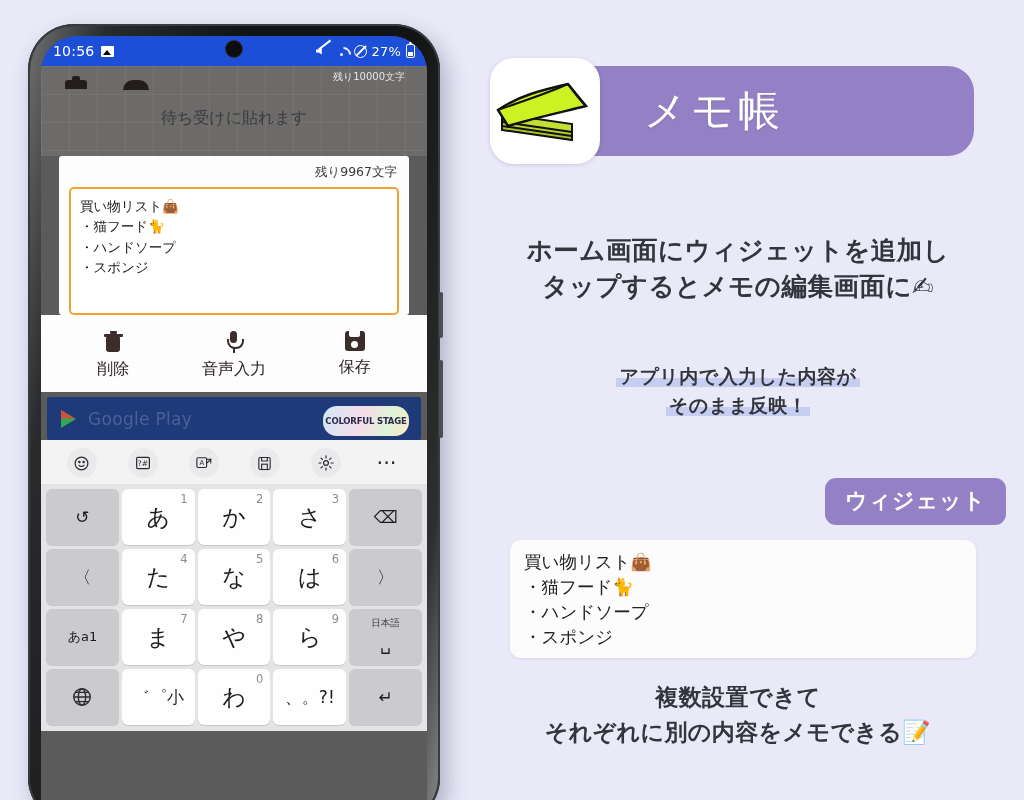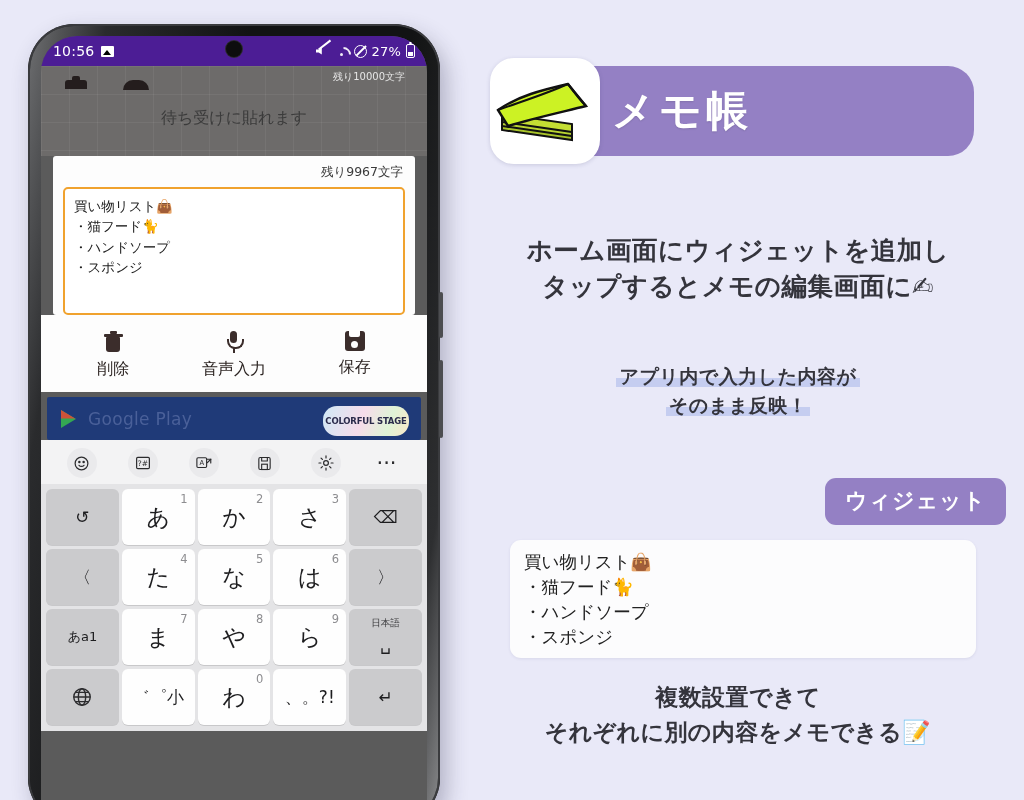--- a/index.html
+++ b/index.html
@@ -30,21 +30,21 @@
     overflow: hidden;
     background: #5b5b5b;
   }
   
   .side-btn { position:absolute; right:-3px; width:4px; border-radius:2px; background:#4c4d50; }
   .side-btn.b1 { top: 268px; height: 46px; }
   .side-btn.b2 { top: 336px; height: 78px; }
 
   
   .statusbar {
-    position: relative; height: 30px; background: #4c1d95; color: #fff;
+    position: relative; height: 30px; background: #1d4ed8; color: #fff;
     display: flex; align-items: center; padding: 0 12px;
     font-size: 13px; letter-spacing: .2px;
   }
   .sb-left { display:flex; align-items:center; gap:7px; }
   .sb-time { font-size: 14px; }
   .sb-pic { width:13px; height:11px; background:#fff; border-radius:1px; position:relative; }
   .sb-pic:after{content:"";position:absolute;left:2px;bottom:1.5px;width:0;height:0;border-left:4px solid transparent;border-right:4px solid transparent;border-bottom:5px solid #000;}
   .sb-right { margin-left:auto; display:flex; align-items:center; gap:5px; font-size:13px; }
   .ico-tiny { width:14px; height:13px; display:inline-block; position:relative; }
   .ico-mute:before{content:"";position:absolute;left:0;top:3px;width:9px;height:7px;background:#fff;clip-path:polygon(0 30%,35% 30%,70% 0,70% 100%,35% 70%,0 70%);}
@@ -69,21 +69,21 @@
     overflow:hidden;
   }
   .wp-counter { position:absolute; right:22px; top:4px; color:#e6e6e6; font-size:10px; }
   .wp-hint { position:absolute; left:0; right:0; top:42px; text-align:center; color:#3b3b3b; font-size:16px; }
   .wp-widget-cut { position:absolute; left:24px; top:14px; display:flex; gap:36px; }
   .cut1 { width:22px;height:9px;background:#241d1d;border-radius:3px 3px 0 0; position:relative;}
   .cut1:after{content:"";position:absolute;left:7px;top:-4px;width:8px;height:5px;background:#241d1d;border-radius:2px 2px 0 0;}
   .cut2 { width:26px;height:10px;background:#241d1d;border-radius:13px 13px 0 0;}
 
   
-  .memo-card { background:#fdfdfd; margin: 0 12px; border-radius:3px; padding:8px 10px 0; }
+  .memo-card { background:#fdfdfd; margin: 0 18px; border-radius:3px; padding:8px 10px 0; }
   .memo-counter { text-align:right; font-size:12.5px; color:#3a3a3a; padding-right:2px; }
   .memo-box {
     margin-top:6px; height:128px;
     border:2.5px solid #f0a22e; border-radius:5px;
     background:#fff; padding:7px 9px;
     font-size:13.5px; line-height:1.5; color:#1c1c1c;
     white-space: pre-line;
   }
   .memo-actions { display:flex; justify-content:space-around; padding:16px 12px 12px; background:#fdfdfd; }
   .memo-act { display:flex; flex-direction:column; align-items:center; gap:6px; width:64px; }
@@ -125,21 +125,21 @@
   .kb-key .main.xs { font-size:13px; }
   .kb-key .num { position:absolute; right:7px; top:3px; font-size:11.5px; color:#8d8d90; }
   .kb-key .sub { position:absolute; top:8px; font-size:9.5px; color:#3a3a3c; }
   .glyph { font-size:21px; color:#2b2b2d; line-height:1; }
 
   
   .right { position:absolute; left:470px; top:0; width:554px; height:800px; }
 
   .hdr { position:absolute; left:12px; top:58px; height:106px; width:510px; }
   .hdr-bar { position:absolute; left:70px; top:8px; right:18px; height:90px; background:#9480c4; border-radius:26px; display:flex; align-items:center; }
-  .hdr-title { margin-left:60px; color:#fff; font-size:42px; font-weight:bold; letter-spacing:4px; text-shadow:0 1px 2px rgba(0,0,0,.12); }
+  .hdr-title { margin-left:92px; color:#fff; font-size:42px; font-weight:normal; letter-spacing:4px; text-shadow:0 1px 2px rgba(0,0,0,.12); }
   .app-icon { position:absolute; left:8px; top:0; width:110px; height:106px; background:#fff; border-radius:24px; box-shadow:0 1px 4px rgba(60,60,110,.18); overflow:hidden; }
 
   .lead { position:absolute; left:0; right:18px; top:232px; text-align:center; color:#34343c;
     font-size:25.5px; font-weight:bold; line-height:1.42; letter-spacing:.5px; }
   .accent-block { position:absolute; left:0; right:18px; top:362px; text-align:center; color:#34343c;
     font-size:19px; font-weight:bold; line-height:1.5; letter-spacing:.5px; }
   .accent-block .u { background: linear-gradient(to top, #c5cdf0 0 9px, transparent 9px 100%); padding:0 3px; }
 
   .badge-wrap { position:absolute; left:0; right:18px; top:478px; text-align:right; }
   .badge { display:inline-block; background:#9480c4; color:#fff; border-radius:11px; padding:8px 20px 9px;

